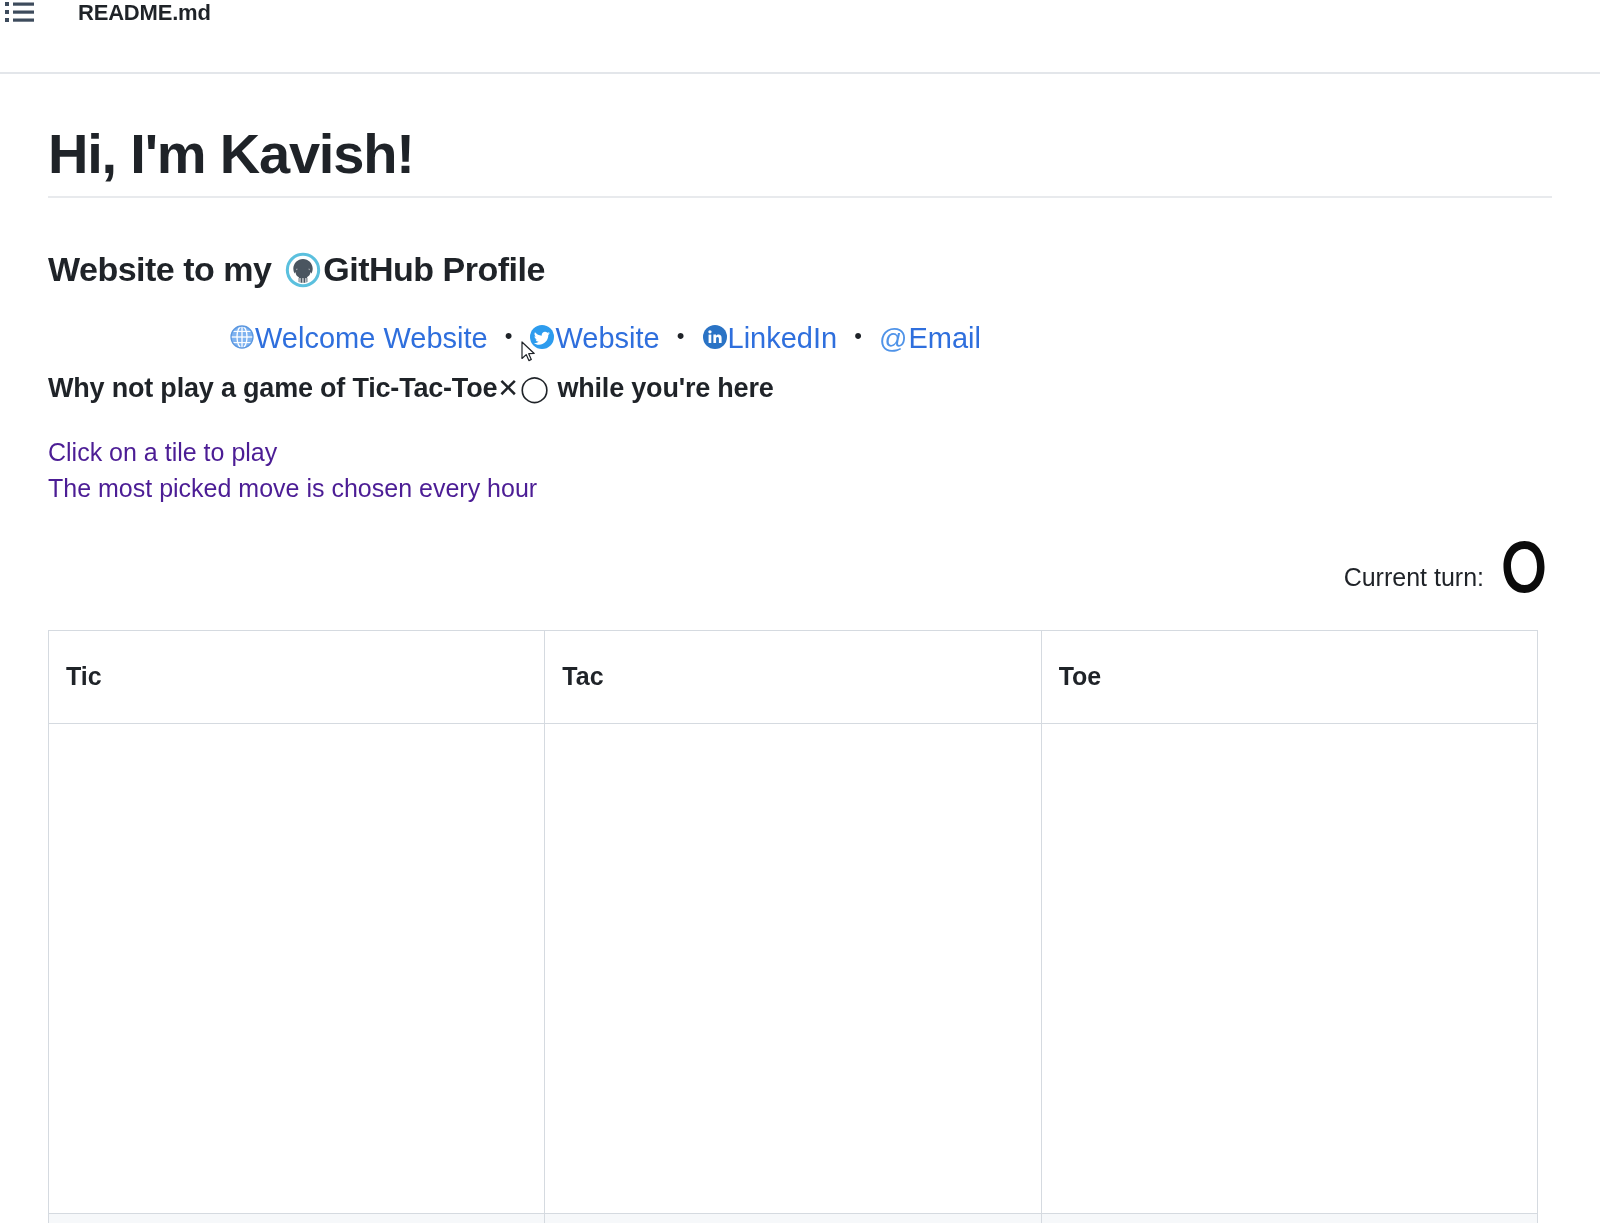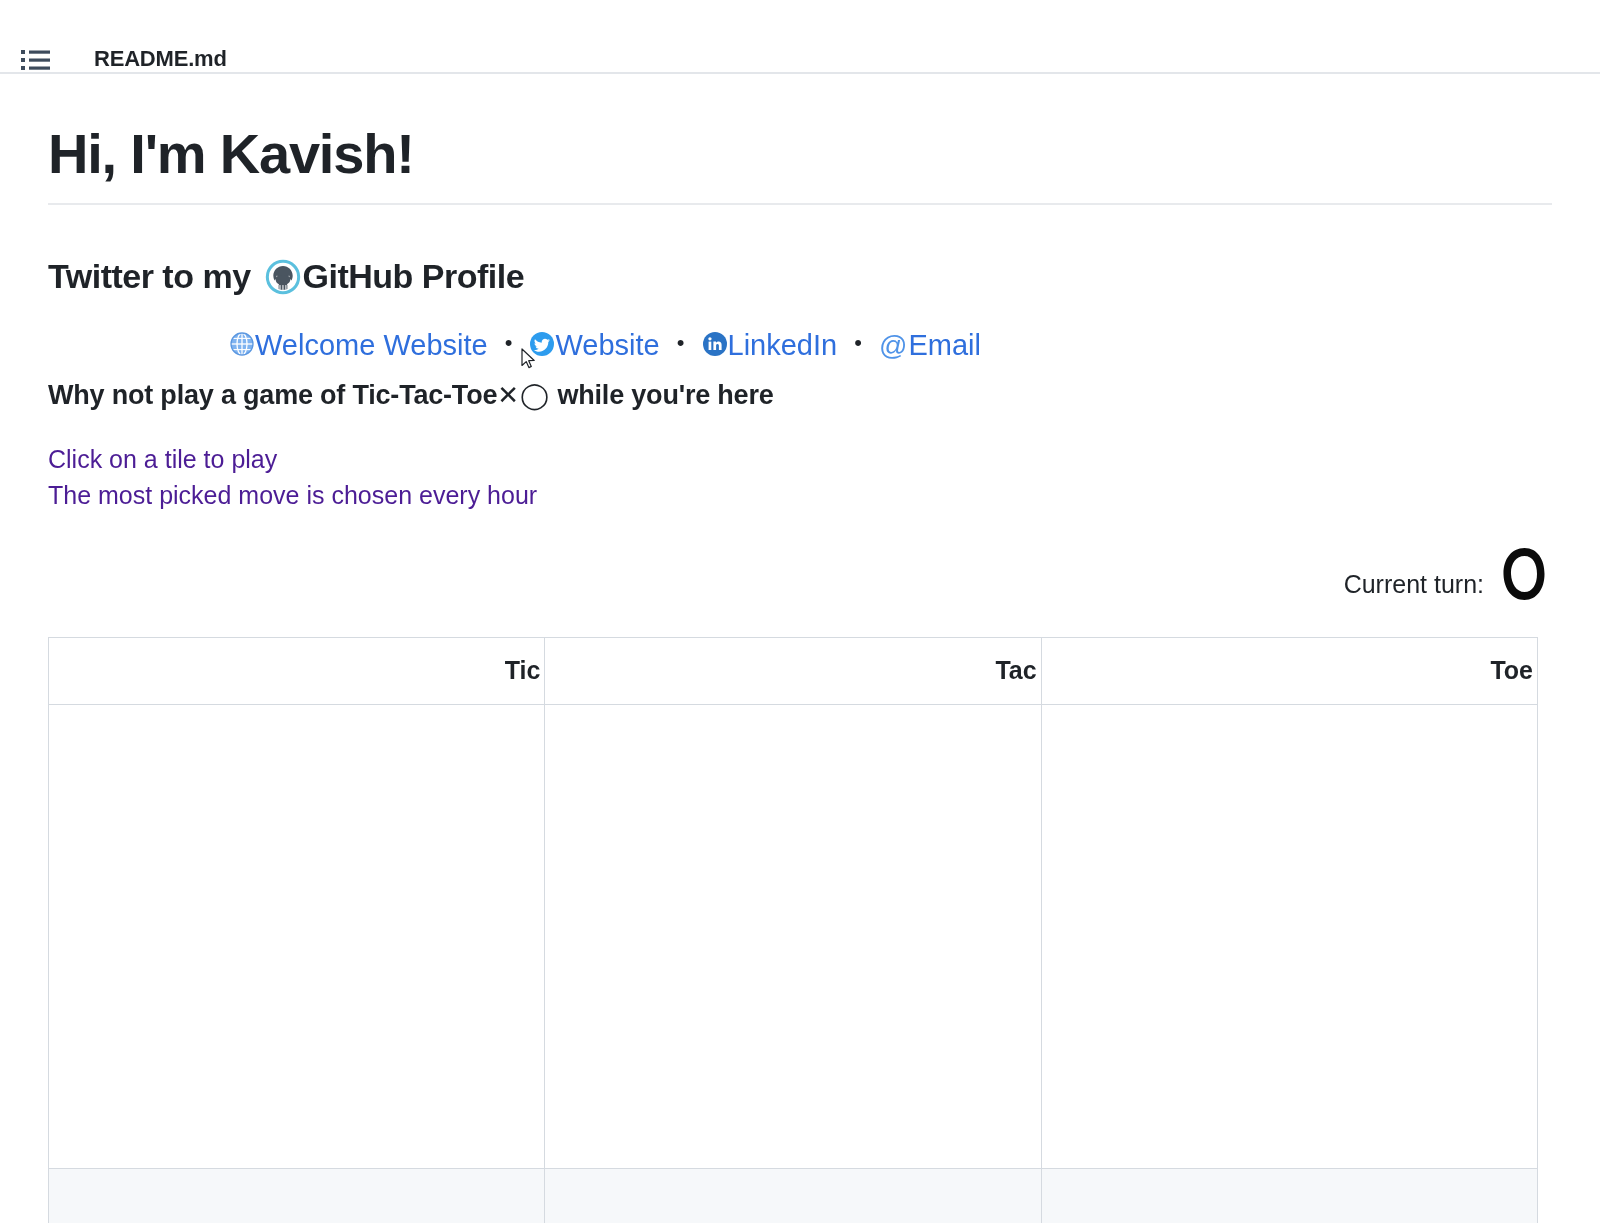--- a/index.html
+++ b/index.html
@@ -15,22 +15,22 @@
     overflow: hidden;
     position: relative;
   }
 
   
   .file-header {
     height: 74px;
     box-sizing: border-box;
     border-bottom: 2px solid #e3e6ea;
     display: flex;
-    align-items: flex-end;
-    padding-left: 21px;
+    align-items: flex-start;
+    padding-left: 5px;
     background: #ffffff;
   }
   .list-icon {
     width: 30px;
     height: 24px;
     display: block;
     flex: 0 0 auto;
   }
   .file-name {
     font-size: 22px;
@@ -46,21 +46,21 @@
     padding: 0 48px;
     box-sizing: border-box;
   }
 
   h1.md-h1 {
     font-size: 56px;
     line-height: 1.15;
     font-weight: bold;
     letter-spacing: -1.2px;
     margin: 48px 0 0 0;
-    padding-bottom: 17px;
+    padding-bottom: 10px;
     border-bottom: 2px solid #e8eaed;
     color: #1f2328;
   }
 
   h2.md-h2 {
     font-size: 34px;
     font-weight: bold;
     letter-spacing: -0.5px;
     margin: 52px 0 0 0;
     display: flex;
@@ -171,23 +171,23 @@
   table.ttt-table {
     margin-top: 23px;
     border-collapse: collapse;
     width: 1490px;
     table-layout: fixed;
     background: #ffffff;
   }
   table.ttt-table th,
   table.ttt-table td {
     border: 1px solid #d5dae0;
-    text-align: right;
+    text-align: left;
     vertical-align: middle;
-    padding: 4px;
+    padding: 17px;
   }
   table.ttt-table th {
     height: 58px;
     font-size: 25px;
     font-weight: bold;
     color: #1f2328;
     background: #ffffff;
   }
   table.ttt-table td {
     height: 455px;
@@ -213,21 +213,21 @@
     </svg>
   </span>
   <span class="file-name">README.md</span>
 </div>
 
 <div class="md-body">
 
   <h1 class="md-h1">Hi, I'm Kavish!</h1>
 
   <h2 class="md-h2">
-    <span class="welcome-text">Twitter to my </span>
+    <span class="welcome-text">Website to my </span>
     <span class="gh-icon">
       <svg viewBox="0 0 40 40" width="38" height="38" aria-hidden="true">
         <circle cx="20" cy="20" r="16.5" fill="none" stroke="#5bc0de" stroke-width="3.2"></circle>
         <path d="M20 8.5c-5.6 0-10.2 4.6-10.2 10.2 0 1.9.5 3.6 1.4 5.1.7-1.3 1.6-2 1.6-2-.2-1 0-2.2.5-3 0 0 1-.2 2.6 1.1 1.3-.4 2.7-.5 4.1-.5s2.8.2 4.1.5c1.6-1.3 2.6-1.1 2.6-1.1.5.8.7 2 .5 3 0 0 .9.7 1.6 2 .9-1.5 1.4-3.2 1.4-5.1 0-5.6-4.6-10.2-10.2-10.2z" fill="#4a5560"></path>
         <path d="M12.2 22.5c0 2.4 1.6 4.3 3.6 5.1-.2.3-.4.8-.4 1.4v3.6c1.5.6 3 .9 4.6.9s3.1-.3 4.6-.9v-3.6c0-.6-.2-1.1-.4-1.4 2-.8 3.6-2.7 3.6-5.1 0-1.1-.4-2.1-1-2.9-1.9-1.1-4.4-1.7-6.8-1.7s-4.9.6-6.8 1.7c-.6.8-1 1.8-1 2.9z" fill="#4a5560"></path>
         <rect x="16.3" y="28.5" width="1.1" height="5" fill="#ffffff"></rect>
         <rect x="19.4" y="28.5" width="1.1" height="5" fill="#ffffff"></rect>
         <rect x="22.5" y="28.5" width="1.1" height="5" fill="#ffffff"></rect>
       </svg>
     </span>

